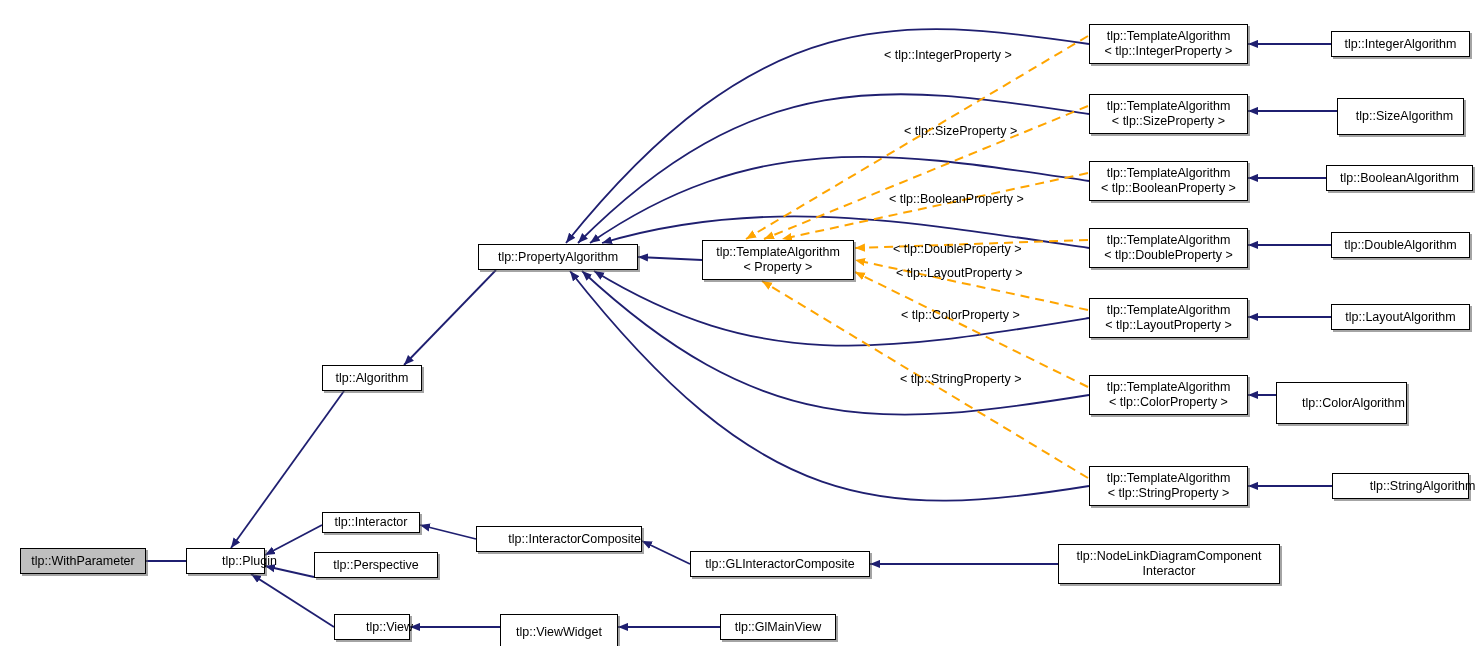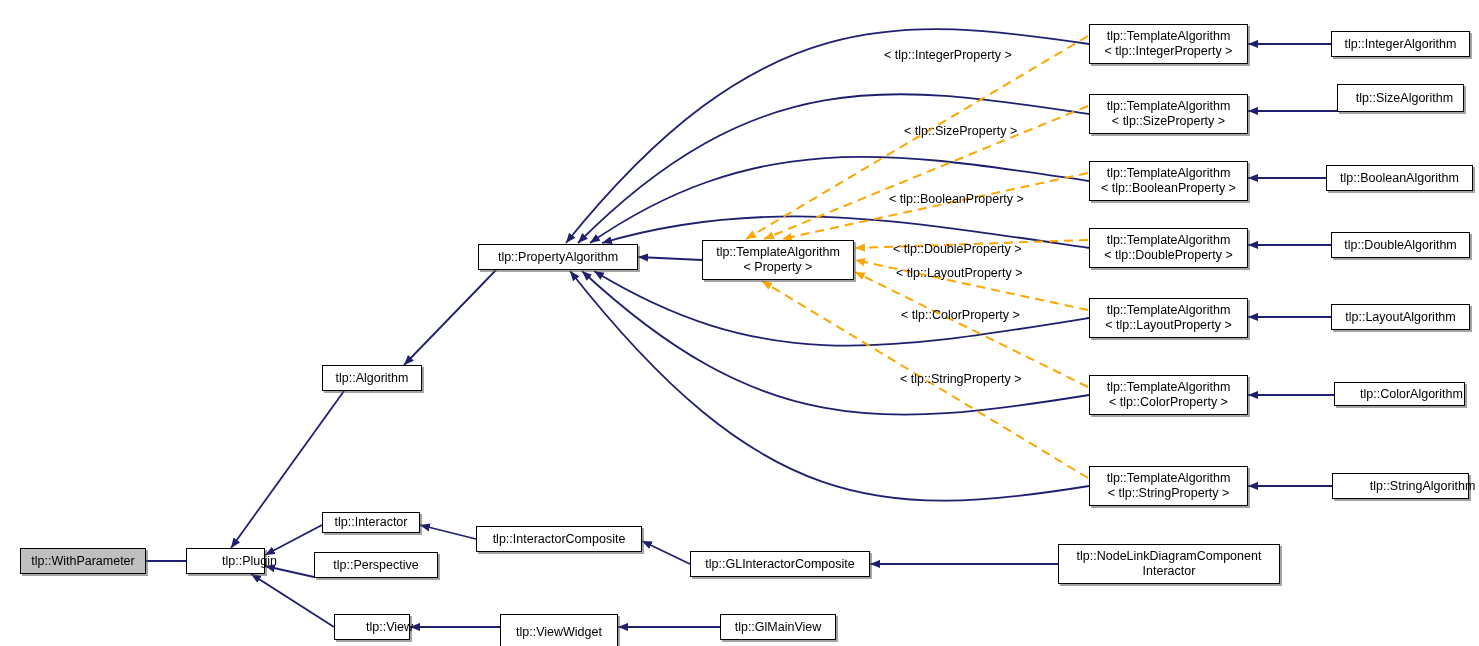--- a/index.html
+++ b/index.html
@@ -121,21 +121,21 @@
       </div>
       <div class="node" style="left: 322px; top: 512px; width: 98px; height: 21px;">
         <span class="ln">tlp::Interactor</span>
       </div>
       <div class="node" style="left: 314px; top: 552px; width: 124px; height: 26px;">
         <span class="ln">tlp::Perspective</span>
       </div>
       <div class="node" style="left: 334px; top: 614px; width: 76px; height: 26px; padding-left: 35px;">
         <span class="ln">tlp::View</span>
       </div>
-      <div class="node" style="left: 476px; top: 526px; width: 166px; height: 26px;">
+      <div class="node" style="left: 476px; top: 526px; width: 166px; height: 26px; align-items: flex-end;">
         <span class="ln">tlp::InteractorComposite</span>
       </div>
       <div class="node" style="left: 690px; top: 551px; width: 180px; height: 26px;">
         <span class="ln">tlp::GLInteractorComposite</span>
       </div>
       <div class="node" style="left: 1058px; top: 544px; width: 222px; height: 40px;">
         <span class="ln">tlp::NodeLinkDiagramComponent</span>
         <span class="ln">Interactor</span>
       </div>
       <div class="node" style="left: 500px; top: 614px; width: 118px; height: 36px; justify-content: center;">
@@ -178,33 +178,33 @@
         <span class="ln">tlp::TemplateAlgorithm</span>
         <span class="ln">&lt; tlp::ColorProperty &gt;</span>
       </div>
       <div class="node" style="left: 1089px; top: 466px; width: 159px; height: 40px;">
         <span class="ln">tlp::TemplateAlgorithm</span>
         <span class="ln">&lt; tlp::StringProperty &gt;</span>
       </div>
       <div class="node" style="left: 1331px; top: 31px; width: 139px; height: 26px;">
         <span class="ln">tlp::IntegerAlgorithm</span>
       </div>
-      <div class="node" style="left: 1337px; top: 84px; width: 127px; height: 28px; padding-left: 8px;">
+      <div class="node" style="left: 1337px; top: 98px; width: 127px; height: 37px; padding-left: 8px;">
         <span class="ln">tlp::SizeAlgorithm</span>
       </div>
       <div class="node" style="left: 1326px; top: 165px; width: 147px; height: 26px;">
         <span class="ln">tlp::BooleanAlgorithm</span>
       </div>
       <div class="node" style="left: 1331px; top: 232px; width: 139px; height: 26px;">
         <span class="ln">tlp::DoubleAlgorithm</span>
       </div>
       <div class="node" style="left: 1331px; top: 304px; width: 139px; height: 26px;">
         <span class="ln">tlp::LayoutAlgorithm</span>
       </div>
-      <div class="node" style="left: 1334px; top: 382px; width: 131px; height: 24px; padding-left: 24px;">
+      <div class="node" style="left: 1276px; top: 382px; width: 131px; height: 42px; padding-left: 24px;">
         <span class="ln">tlp::ColorAlgorithm</span>
       </div>
       <div class="node" style="left: 1332px; top: 473px; width: 137px; height: 26px; padding-left: 44px;">
         <span class="ln">tlp::StringAlgorithm</span>
       </div>
     </div>
   <div id="label-layer">
       <div class="edge-label" style="left: 884px; top: 48px;">&lt; tlp::IntegerProperty &gt;</div>
       <div class="edge-label" style="left: 904px; top: 124px;">&lt; tlp::SizeProperty &gt;</div>
       <div class="edge-label" style="left: 889px; top: 192px;">&lt; tlp::BooleanProperty &gt;</div>

